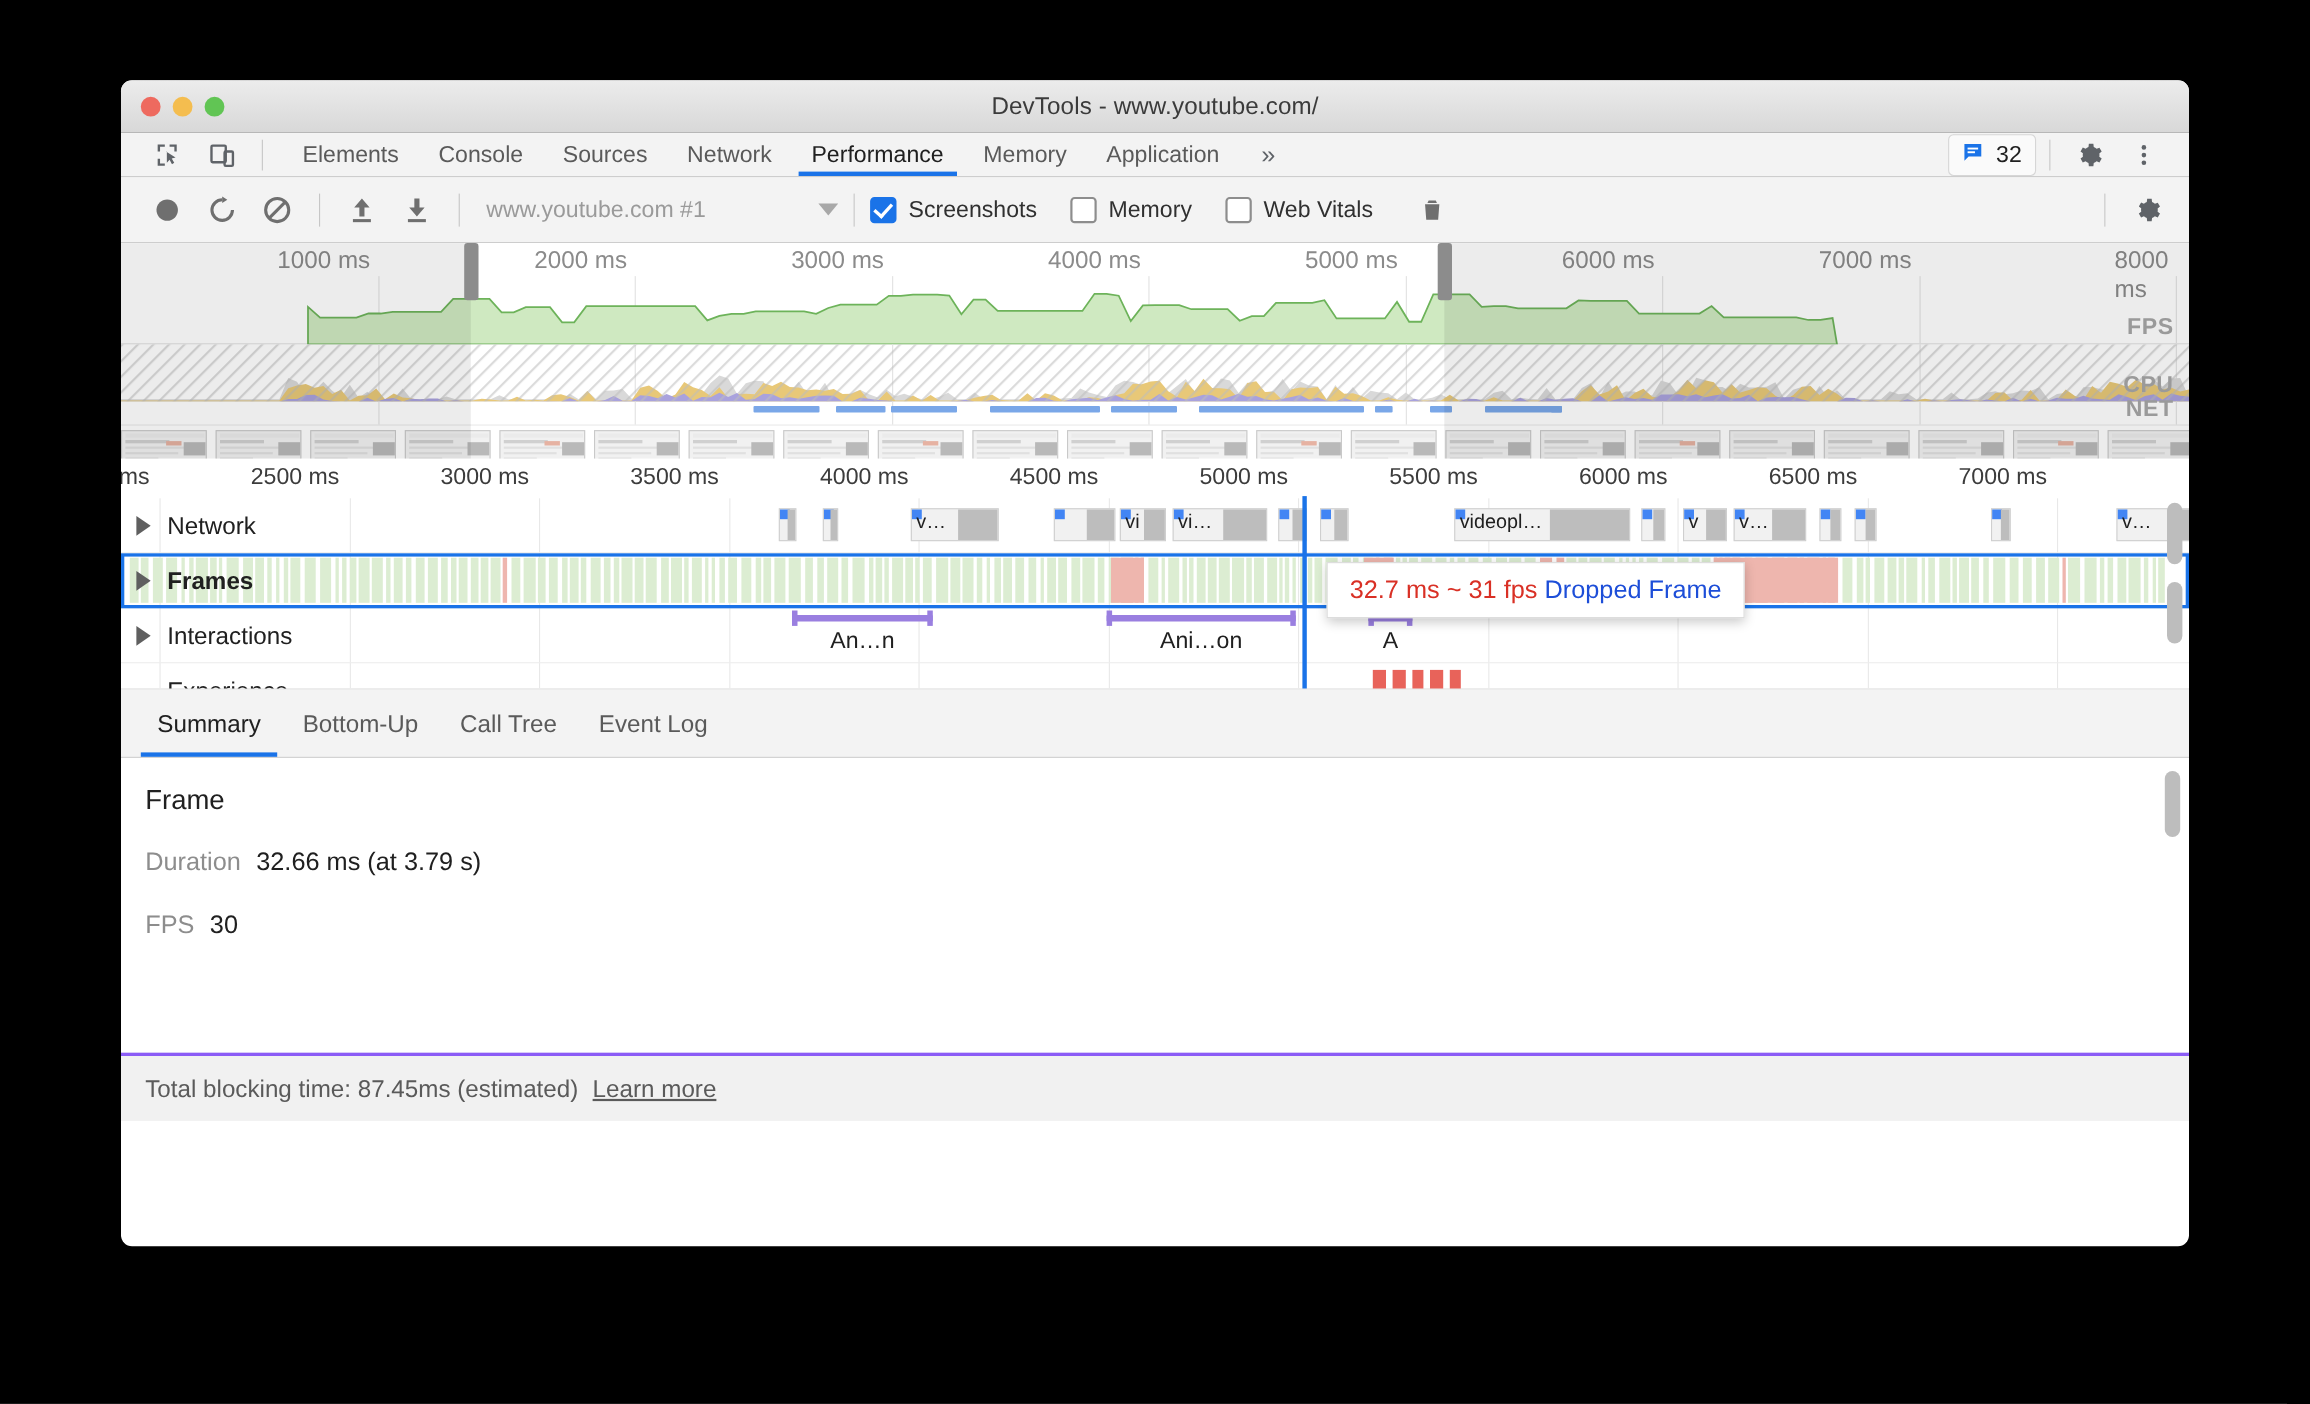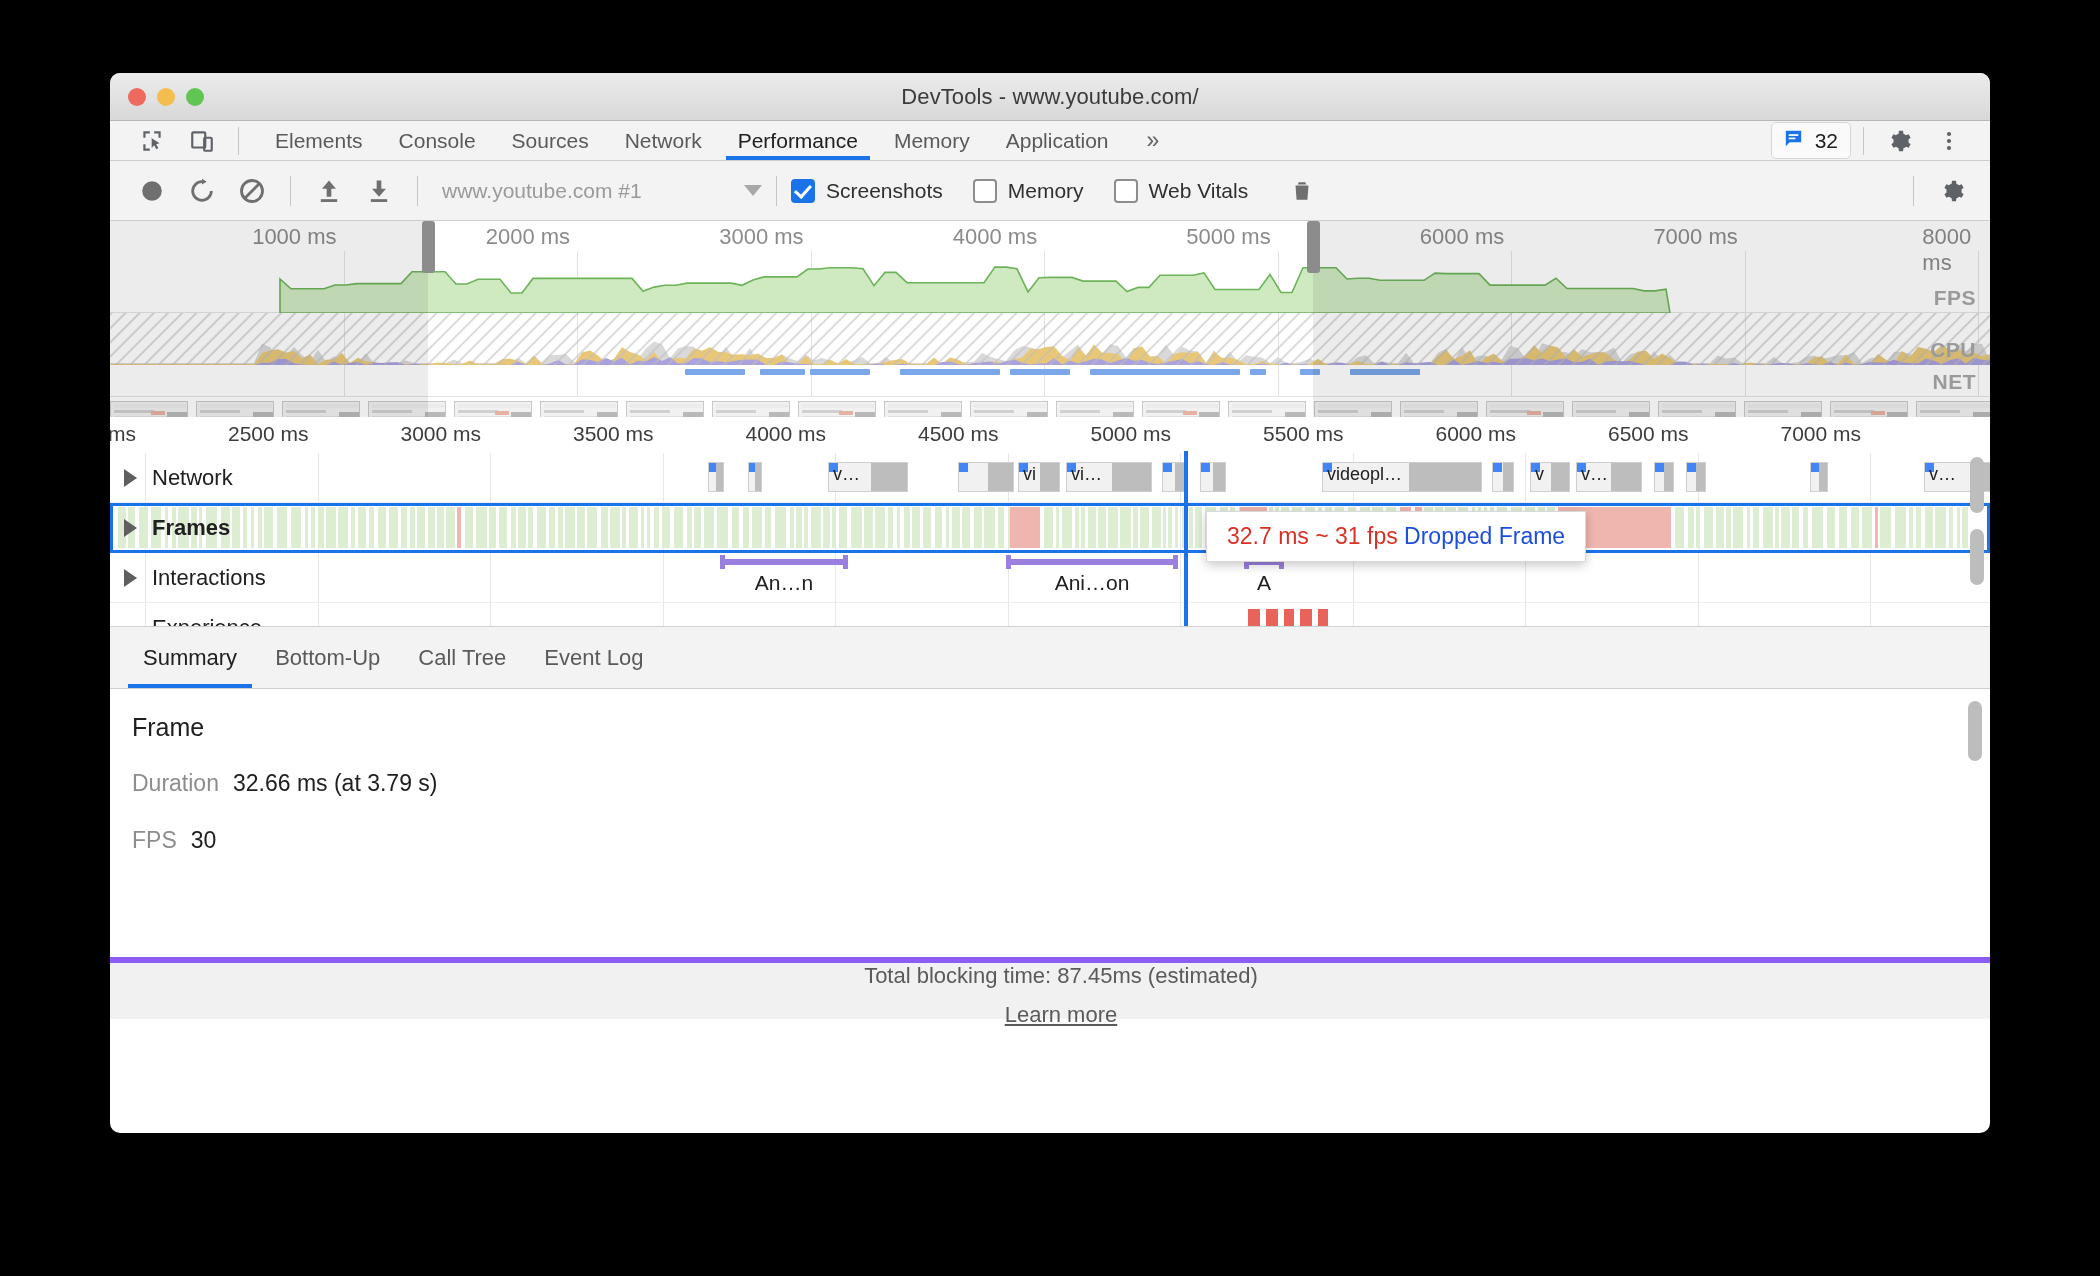--- a/index.html
+++ b/index.html
@@ -106,21 +106,21 @@
   .overview { position: relative; height: 196px; background: #fff; overflow: hidden; }
   .ov-ruler {
     height: 30px; position: relative;
     background: #fff;
     border-bottom: none;
   }
   .ov-tick { position: absolute; top: 3px; font-size: 22px; color: #8b8b8b; transform: translateX(-100%); padding-right: 7px; }
   .ov-gridline { position: absolute; top: 0; bottom: 0; width: 1px; background: #e2e2e2; }
   .ov-fps { height: 62px; position: relative; border-bottom: 1px solid #e4e4e4; }
   .ov-cpu { height: 52px; position: relative; border-bottom: 1px solid #e4e4e4; }
-  .ov-net { height: 32px; position: relative; border-bottom: 1px solid #e4e4e4; }
+  .ov-net { height: 22px; position: relative; border-bottom: 1px solid #e4e4e4; }
   .ov-film { height: 68px; position: relative; background: #fff; overflow: hidden; border-bottom: 1px solid #d0d0d0; }
   .band-label {
     position: absolute; right: 14px; bottom: 2px;
     font-size: 21px; font-weight: bold; color: #9a9a9a; letter-spacing: 0.5px;
     z-index: 6; pointer-events: none;
   }
   
   .ov-dim { position: absolute; top: 0; bottom: 0; background: rgba(0,0,0,0.075); z-index: 5; pointer-events: none; }
   .ov-handle { position: absolute; top: 0; width: 13px; background: #8c8c8c; border-radius: 3px; z-index: 7; }
 
@@ -178,23 +178,23 @@
   .btab { display: flex; align-items: center; padding: 0 19px; font-size: 22px; color: #5a5a5a; position: relative; }
   .btab.active { color: #202020; }
   .btab.active::after { content: ""; position: absolute; left: 4px; right: 4px; bottom: 0; height: 4px; background: #1a73e8; }
   .summary { position: relative; padding: 24px 0 0 0; height: 268px; }
   .sum-title { font-size: 25px; color: #202020; padding-left: 22px; margin-bottom: 28px; }
   .sum-row { display: flex; align-items: baseline; gap: 14px; padding-left: 22px; margin-bottom: 30px; font-size: 23px; }
   .sum-key { color: #8d8d8d; }
   .sum-val { color: #202020; }
   .sum-scroll { position: absolute; right: 8px; top: 12px; width: 14px; height: 60px; background: #bdbdbd; border-radius: 7px; }
   .statusbar {
-    height: 62px; background: #f1f1f1; border-top: 6px solid #8b5cf6;
+    height: 62px; background: #f1f1f1; border-top: 3px solid #8b5cf6;
     display: flex; align-items: center; padding-left: 22px; gap: 13px;
-    font-size: 22px; color: #5a5a5a; flex-direction: column;
+    font-size: 22px; color: #5a5a5a;
   }
   .learn-more { color: #5a5a5a; text-decoration: underline; }
 </style>
 </head>
 <body>
 
 <div id="root">
   <div class="window">
 
     <div class="titlebar">

